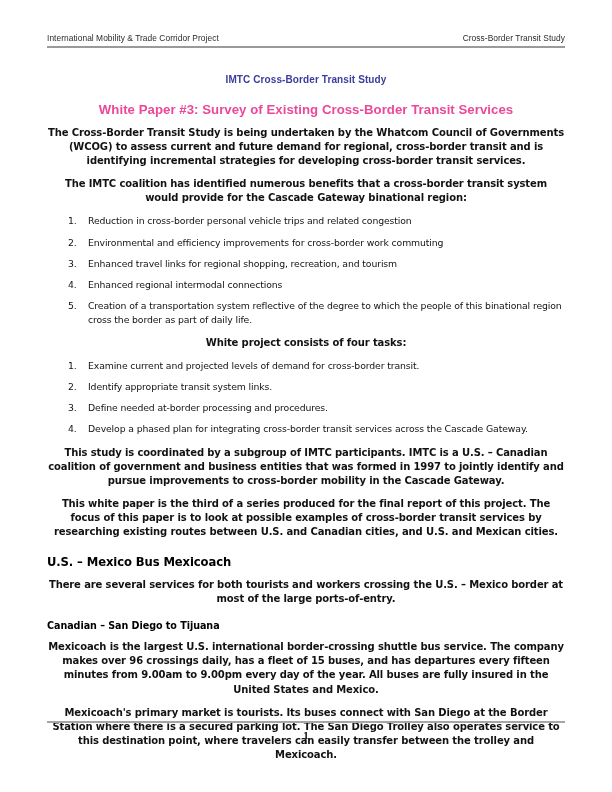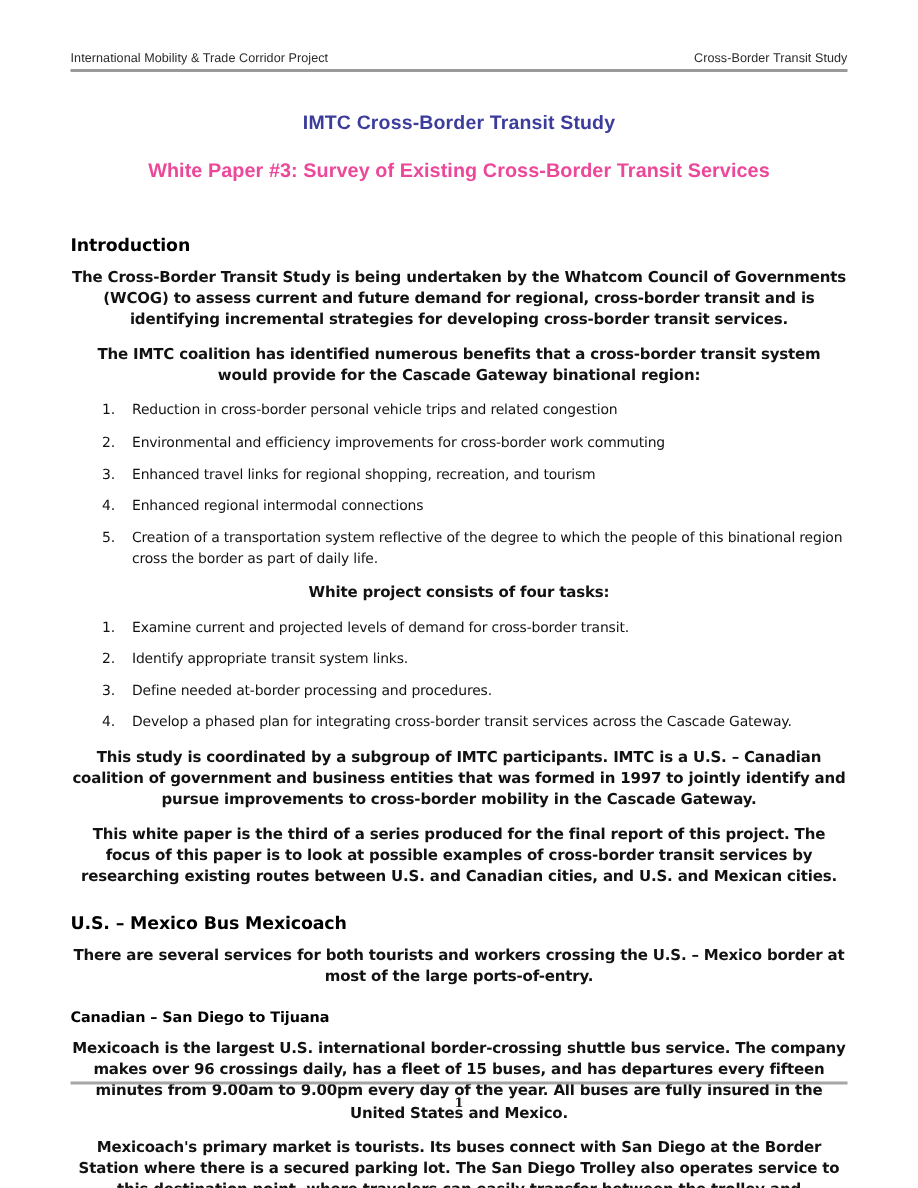--- a/index.html
+++ b/index.html
@@ -46,21 +46,21 @@
     position: absolute;
     left: 47px;
     top: 66px;
     width: 518px;
   }
 
   
   .doc-title {
     font-family: "Liberation Sans", sans-serif;
     font-weight: bold;
-    font-size: 13px;
+    font-size: 10px;
     color: #3c3c9c;
     text-align: center;
     margin: 8px 0 0 0;
     letter-spacing: 0.1px;
   }
   .doc-subtitle {
     font-family: "Liberation Sans", sans-serif;
     font-weight: bold;
     font-size: 13.2px;
     color: #ec4899;
@@ -153,21 +153,20 @@
   <div class="page-header">
     <span class="hdr-left">International Mobility &amp; Trade Corridor Project</span>
     <span class="hdr-right">Cross-Border Transit Study</span>
   </div>
 
   <div class="content">
 
     <h1 class="doc-title">IMTC Cross-Border Transit Study</h1>
     <h2 class="doc-subtitle">White Paper #3:  Survey of Existing Cross-Border Transit Services</h2>
 
-    <div class="h1">Introduction</div>
 
     <p class="body">The Cross-Border Transit Study is being undertaken by the Whatcom Council of Governments (WCOG) to assess current and future demand for regional, cross-border transit and is identifying incremental strategies for developing cross-border transit services.</p>
     <p class="body">The IMTC coalition has identified numerous benefits that a cross-border transit system would provide for the Cascade Gateway binational region:</p>
 
     <ol class="num-list">
       <li>
         <span class="marker">1.</span>
         <span>Reduction in cross-border personal vehicle trips and related congestion</span>
       </li>
       <li>

